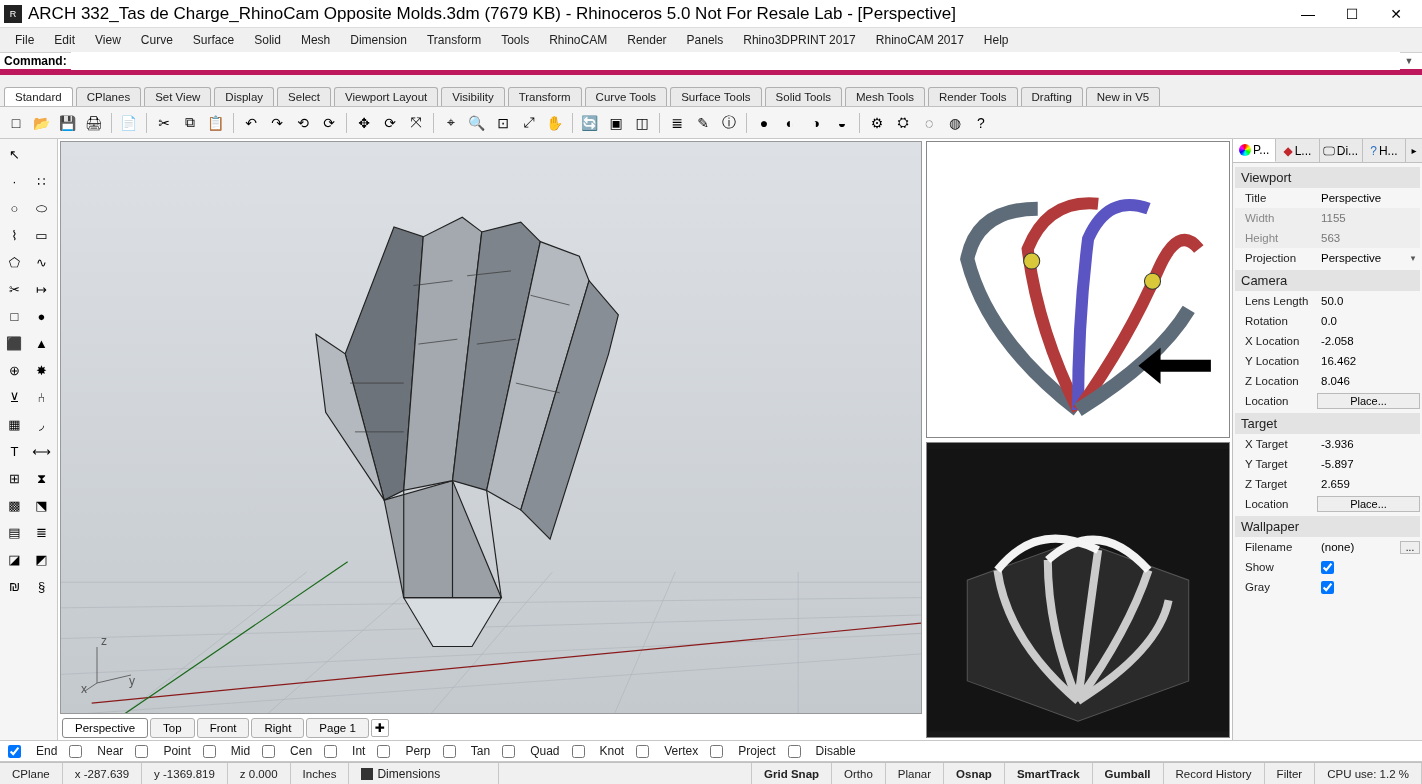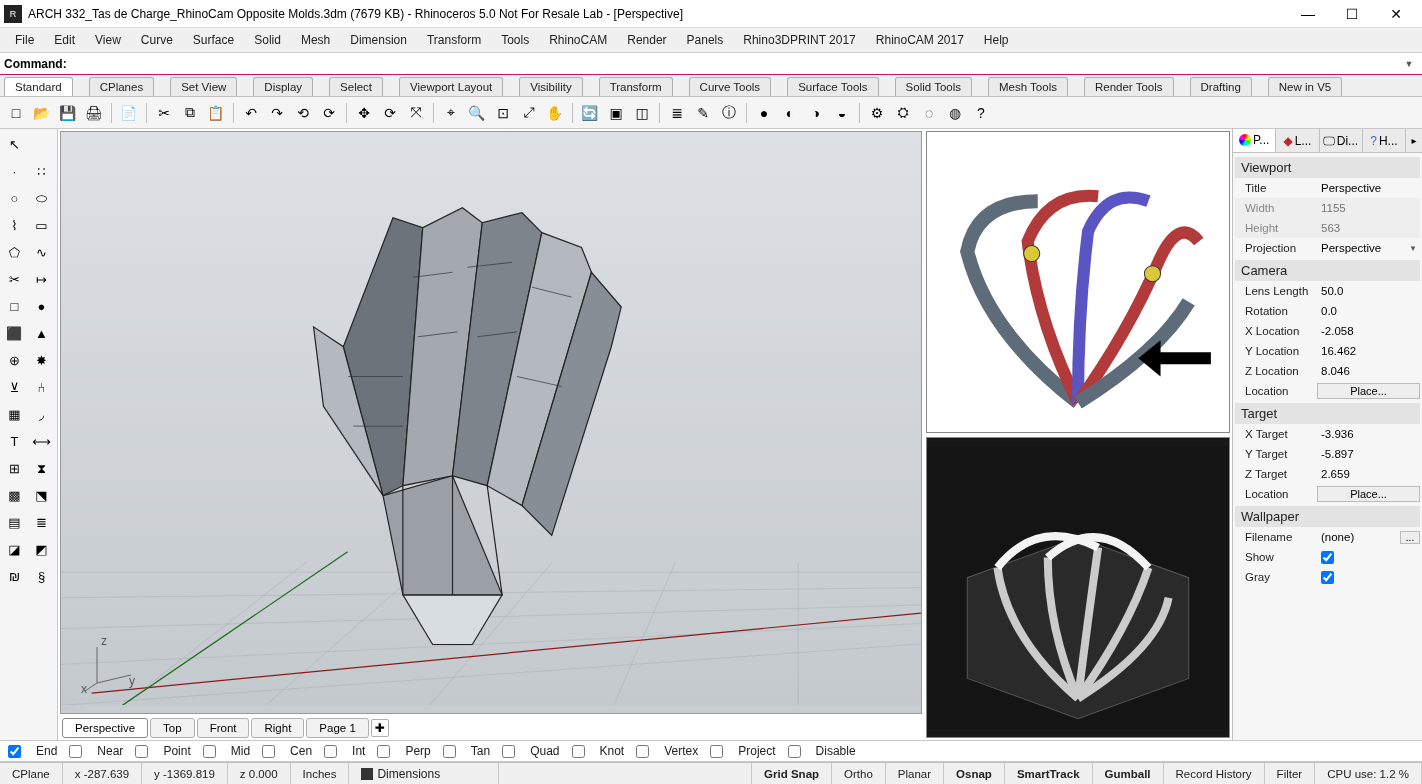--- a/index.html
+++ b/index.html
@@ -1,36 +1,36 @@
 <!DOCTYPE html>
 <html><head>
 <meta charset="utf-8">
 <style>
 * { box-sizing: border-box; margin: 0; padding: 0; font-family: "Segoe UI", Tahoma, sans-serif; font-size: 12px; }
 body { background: #fff; width: 1422px; height: 784px; overflow: hidden; display: flex; flex-direction: column; }
 
 
 .titlebar { height: 28px; background: #fff; display: flex; align-items: center; padding: 0 4px; border-bottom: 1px solid #ddd; }
 .titlebar .app-icon { width: 18px; height: 18px; background: #222; margin-right: 6px; display:flex;align-items:center;justify-content:center;color:#fff;font-size:9px;}
-.titlebar .title { flex: 1; color: #000; font-size: 12px; }
+.titlebar .title { flex: 1; color: #000; font-size: 17px; }
 .titlebar .win-btns { display: flex; gap: 0; }
 .titlebar .win-btn { width: 44px; height: 26px; display: flex; align-items: center; justify-content: center; font-size: 14px; cursor: pointer; }
 
 
 .menubar { height: 20px; background: #f0f0f0; display: flex; align-items: center; padding: 12px 6px; gap: 2px; border-bottom: 1px solid #d0d0d0; }
 .menubar .menu-item { padding: 3px 9px; cursor: pointer; color: #222; }
 
 
-.cmdline { height: 22px; display: flex; align-items: center; padding: 0 4px; border-bottom: 1px solid #be185d; background: #fff; justify-content: center; }
+.cmdline { height: 22px; display: flex; align-items: center; padding: 0 4px; border-bottom: 6px solid #be185d; background: #fff; justify-content: center; }
 .cmdline label { font-weight: bold; margin-right: 4px; }
 .cmdline input { border: none; outline: none; flex: 1; height: 18px; font-size: 12px; }
 .cmd-dropdown { width: 18px; height: 18px; font-size: 9px; display:flex;align-items:center;justify-content:center;color:#555;cursor:pointer;}
 
 
-.toolbar-tabs { height: 22px; background: #f0f0f0; display: flex; align-items: flex-end; padding: 0 4px; border-bottom: 1px solid #c0c0c0; gap: 17px; }
+.toolbar-tabs { height: 32px; background: #f0f0f0; display: flex; align-items: flex-end; padding: 0 4px; border-bottom: 1px solid #c0c0c0; gap: 4px; }
 .toolbar-tabs .ttab { padding: 3px 10px; border: 1px solid #b0b0b0; border-bottom: none; background: #eaeaea; margin-right: -1px; cursor: pointer; color:#222; border-radius: 3px 3px 0 0; font-size:11.5px;}
 .toolbar-tabs .ttab.active { background: #fff; }
 
 
 .main-toolbar { height: 32px; background: #f5f5f5; display: flex; align-items: center; padding: 0 4px; gap: 2px; border-bottom: 1px solid #c8c8c8; }
 .tb-btn { width: 24px; height: 24px; display: flex; align-items: center; justify-content: center; cursor: pointer; border-radius: 2px; font-size:14px;}
 .tb-sep { width: 1px; height: 20px; background: #c0c0c0; margin: 0 3px; }
 
 
 .middle { flex: 1; display: flex; overflow: hidden; }

